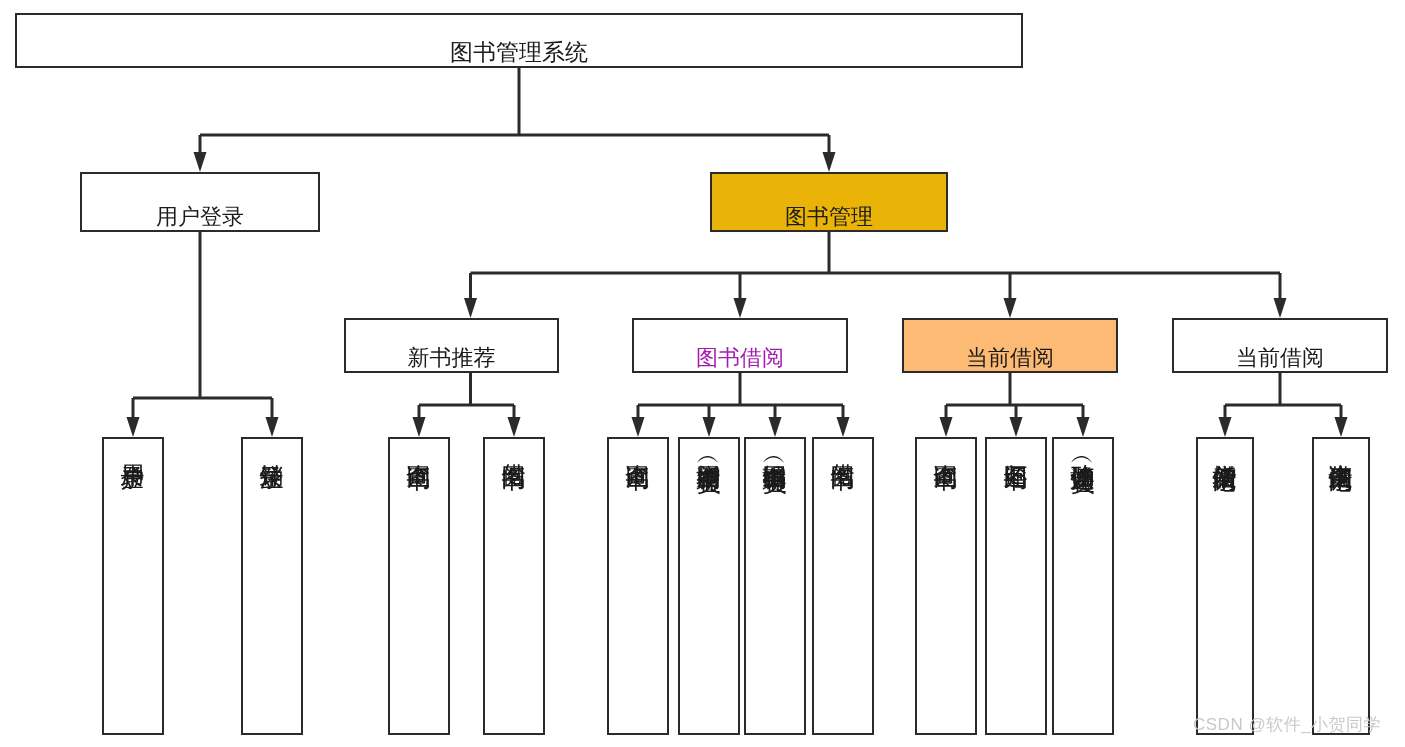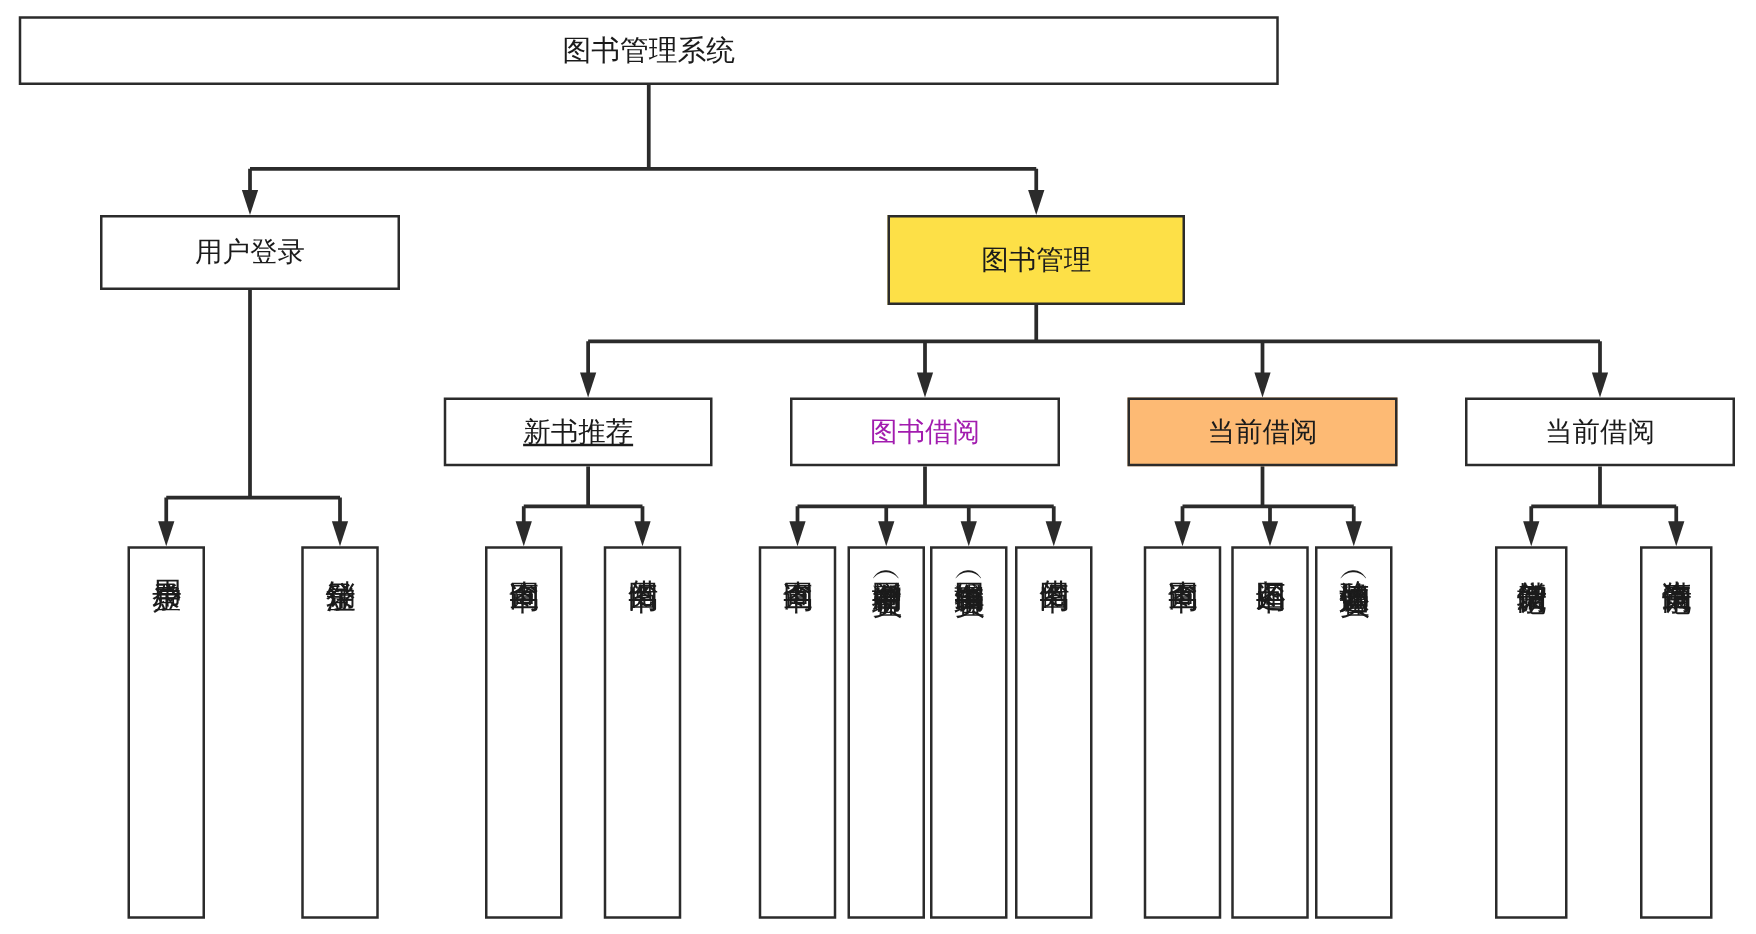--- a/index.html
+++ b/index.html
@@ -16,21 +16,21 @@
     height: 747px;
     background: #ffffff;
     overflow: hidden;
   }
   .node {
     position: absolute;
     box-sizing: border-box;
     border: 2px solid #2b2b2b;
     background: #ffffff;
     display: flex;
-    align-items: center;
+    align-items: flex-end;
     justify-content: center;
     color: #1b1b1b;
   }
   .node-label {
     text-align: center;
     line-height: 1.18;
     white-space: pre-line;
   }
   .node.horiz .node-label {
     writing-mode: horizontal-tb;
@@ -124,24 +124,24 @@
       <line x1="1341" y1="405" x2="1341" y2="419" stroke="#2b2b2b" stroke-width="3"></line>
       <polygon points="1334.5,417 1347.5,417 1341,437" fill="#2b2b2b"></polygon>
     </svg>
   <div id="nodes">
       <div class="node horiz root" style="left: 15px; top: 13px; width: 1008px; height: 55px; border-color: rgb(43, 43, 43); background: rgb(255, 255, 255);">
         <div class="node-label" style="color: rgb(27, 27, 27);">图书管理系统</div>
       </div>
       <div class="node horiz" style="left: 80px; top: 172px; width: 240px; height: 60px; border-color: rgb(43, 43, 43); background: rgb(255, 255, 255);">
         <div class="node-label" style="color: rgb(27, 27, 27);">用户登录</div>
       </div>
-      <div class="node horiz" style="left: 710px; top: 172px; width: 238px; height: 72px; border-color: rgb(43, 43, 43); background: #fde047;">
+      <div class="node horiz" style="left: 710px; top: 172px; width: 238px; height: 60px; border-color: rgb(43, 43, 43); background: #eab308;">
         <div class="node-label" style="color: rgb(27, 27, 27);">图书管理</div>
       </div>
-      <div class="node horiz" style="left: 355px; top: 318px; width: 215px; height: 55px; border-color: rgb(43, 43, 43); background: rgb(255, 255, 255); text-decoration: underline;">
+      <div class="node horiz" style="left: 344px; top: 318px; width: 215px; height: 55px; border-color: rgb(43, 43, 43); background: rgb(255, 255, 255);">
         <div class="node-label" style="color: rgb(27, 27, 27);">新书推荐</div>
       </div>
       <div class="node horiz" style="left: 632px; top: 318px; width: 216px; height: 55px; border-color: rgb(43, 43, 43); background: rgb(255, 255, 255);">
         <div class="node-label" style="color: #a21caf;">图书借阅</div>
       </div>
       <div class="node horiz" style="left: 902px; top: 318px; width: 216px; height: 55px; border-color: rgb(43, 43, 43); background: #fdba74;">
         <div class="node-label" style="color: rgb(27, 27, 27);">当前借阅</div>
       </div>
       <div class="node horiz" style="left: 1172px; top: 318px; width: 216px; height: 55px; border-color: rgb(43, 43, 43); background: rgb(255, 255, 255);">
         <div class="node-label" style="color: rgb(27, 27, 27);">当前借阅</div>
@@ -179,13 +179,14 @@
       <div class="node vert" style="left: 1052px; top: 437px; width: 62px; height: 298px; border-color: rgb(43, 43, 43); background: rgb(255, 255, 255);">
         <div class="node-label" style="color: rgb(27, 27, 27);">确认归还（管理员）</div>
       </div>
       <div class="node vert" style="left: 1196px; top: 437px; width: 58px; height: 298px; border-color: rgb(43, 43, 43); background: rgb(255, 255, 255);">
         <div class="node-label" style="color: rgb(27, 27, 27);">新增借阅记录</div>
       </div>
       <div class="node vert" style="left: 1312px; top: 437px; width: 58px; height: 298px; border-color: rgb(43, 43, 43); background: rgb(255, 255, 255);">
         <div class="node-label" style="color: rgb(27, 27, 27);">查询借阅记录</div>
       </div>
     </div>
+  <div class="watermark" style="left: 1193px; top: 713px; color: rgb(201, 201, 201);">CSDN @软件_小贺同学</div>
 </div>
 
 </body></html>

